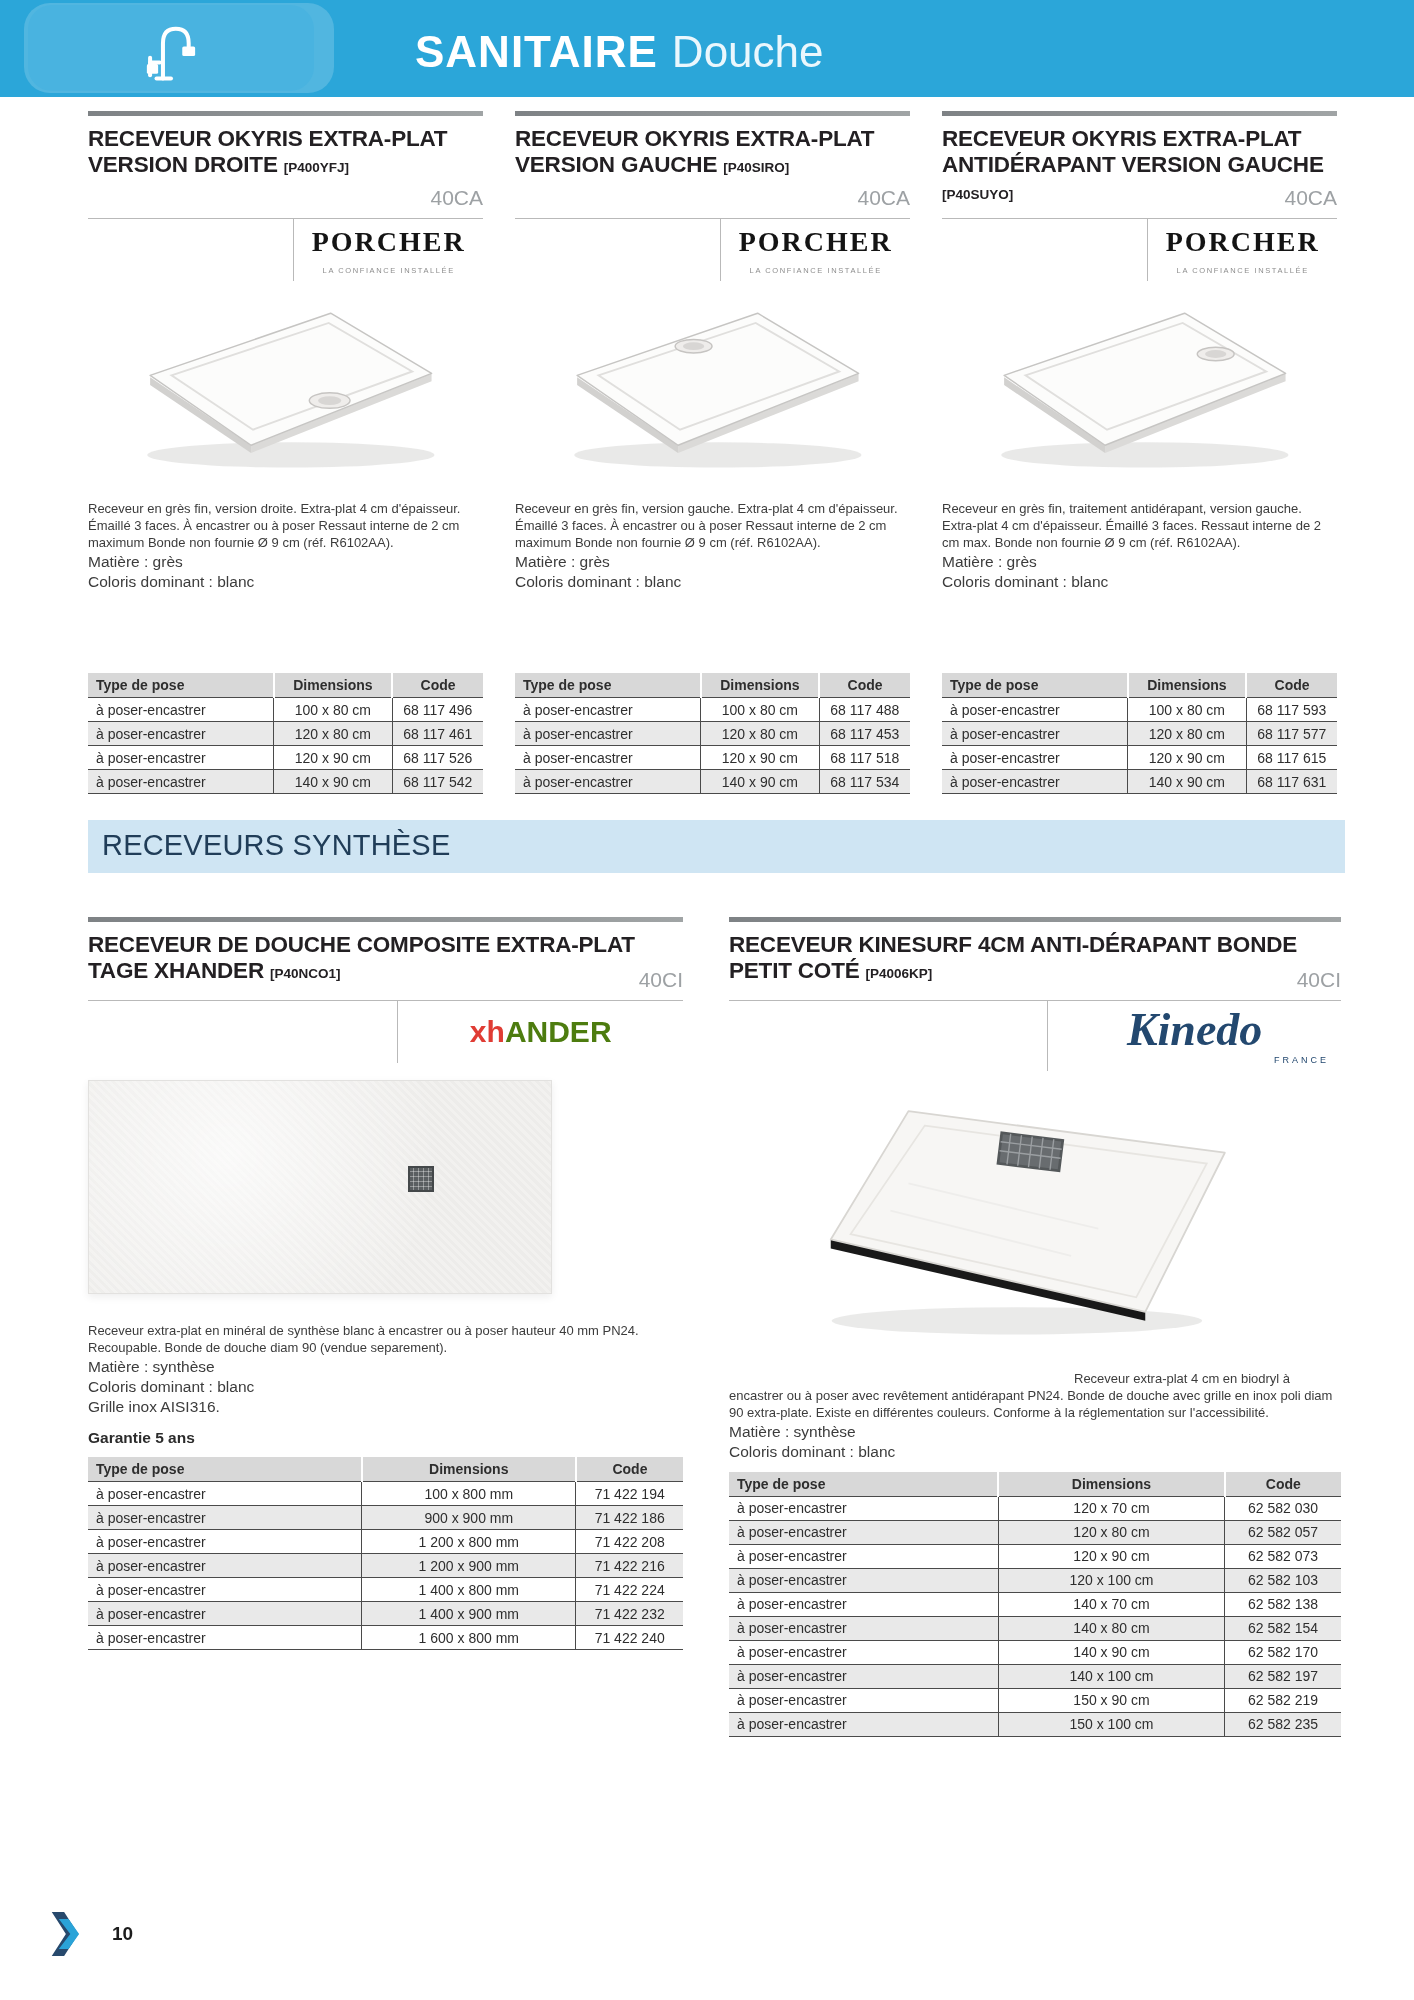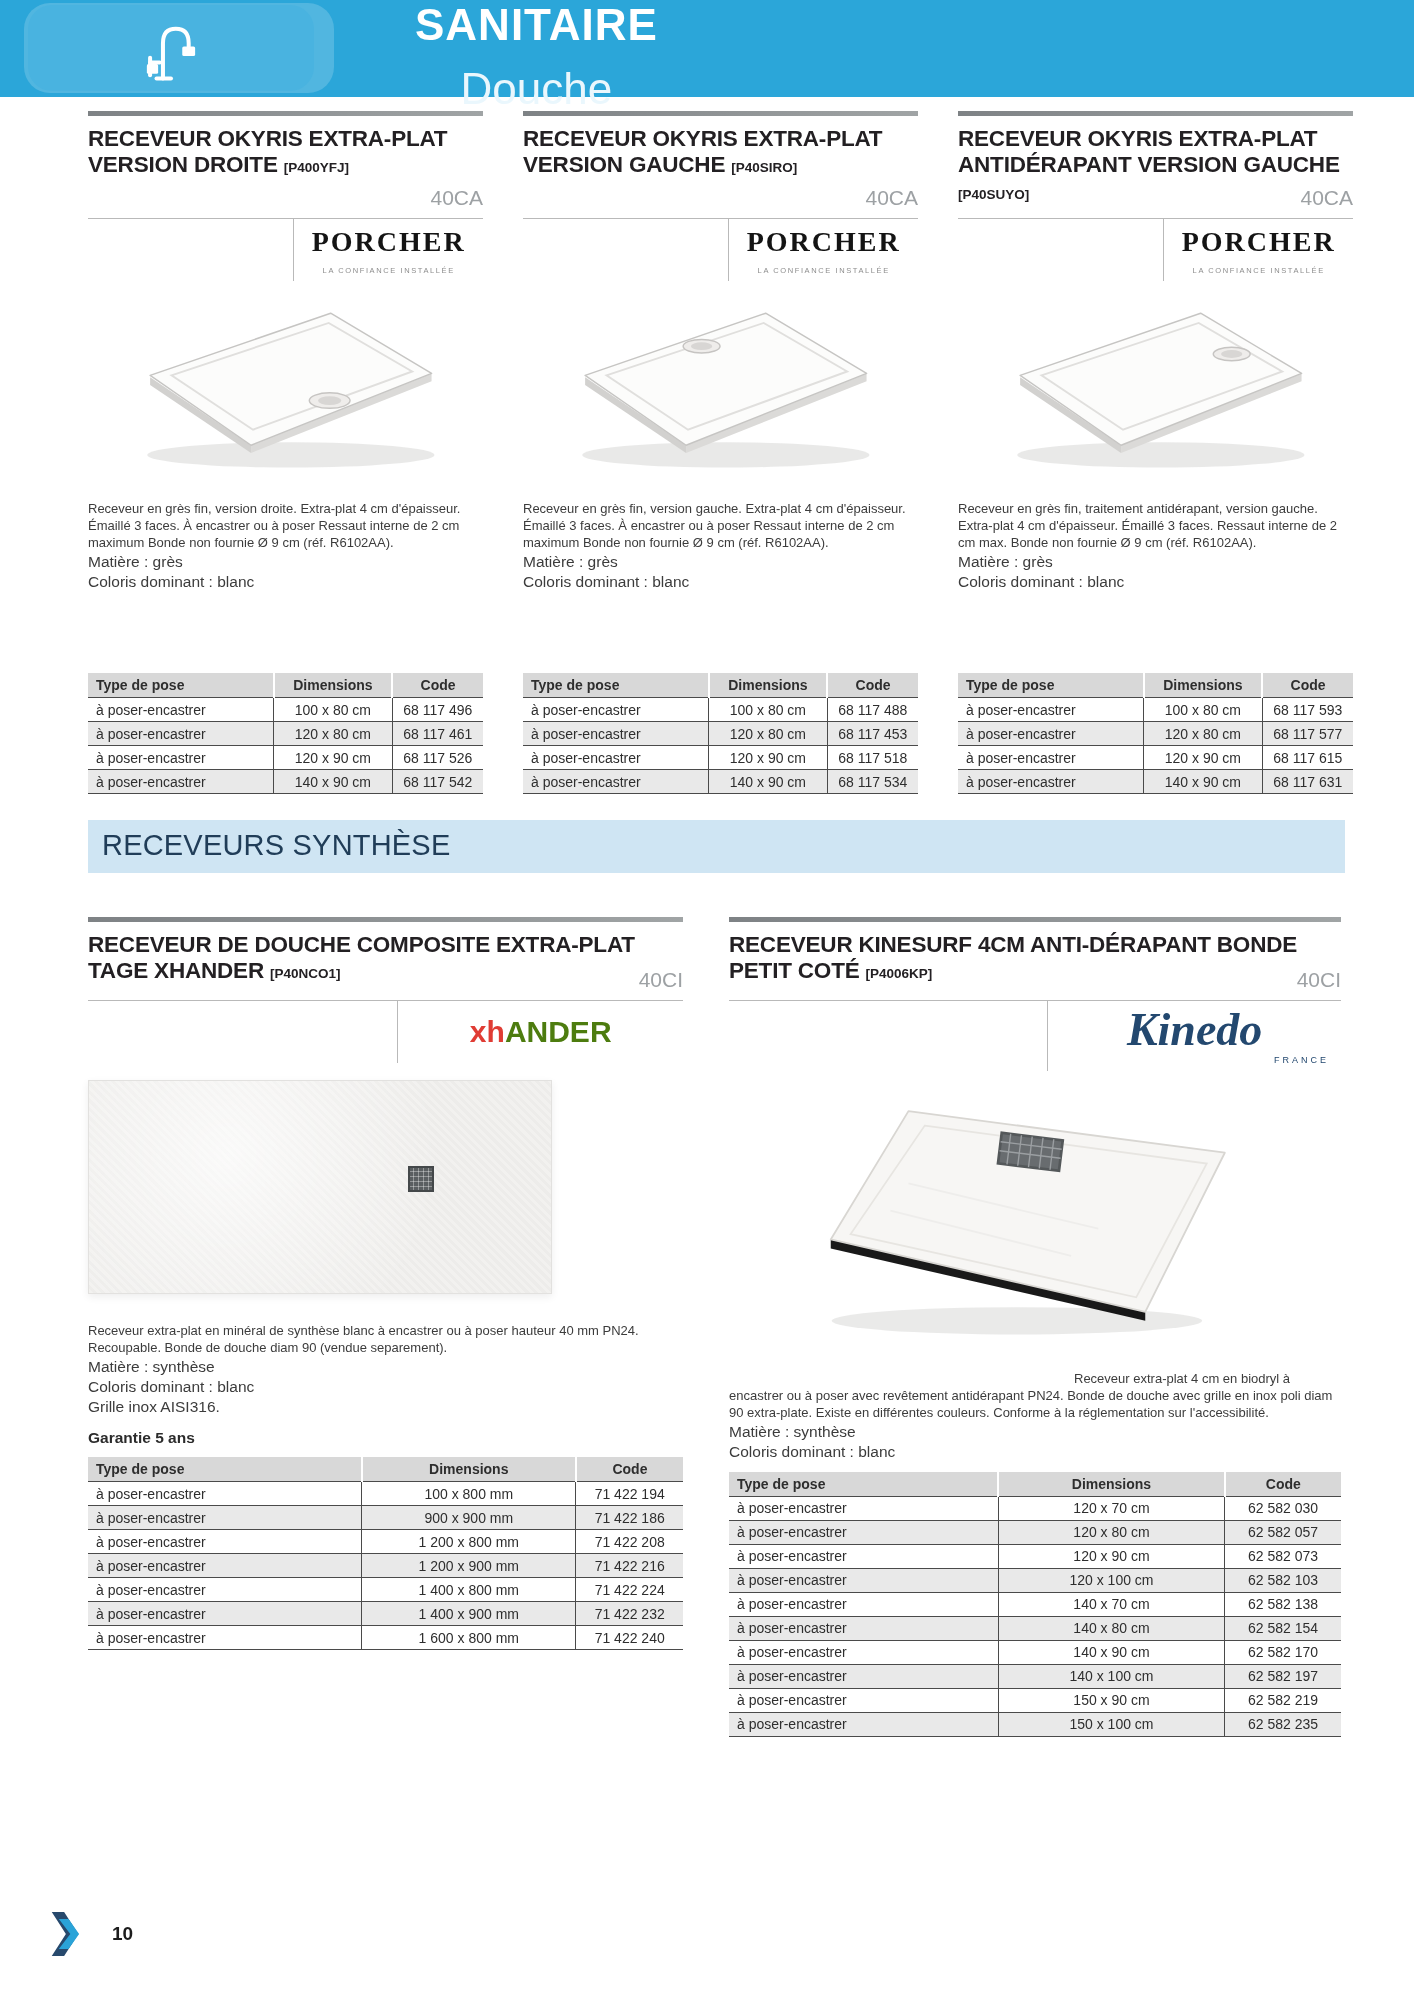--- a/index.html
+++ b/index.html
@@ -6,27 +6,27 @@
   html,body { background:#ffffff; }
   body { font-family:"Liberation Sans", "DejaVu Sans", sans-serif; color:#232323; }
   .page { position:relative; width:1414px; height:2000px; background:#fff; overflow:hidden; margin:0 auto; }
 
   
   .topbar { position:relative; height:97px; background:#2ba6d9; }
   .icon-plate2 { position:absolute; left:24px; top:3px; width:310px; height:90px;
                  background:rgba(255,255,255,.18); border-radius:26px; }
   .icon-plate { position:absolute; left:28px; top:5px; width:286px; height:86px;
                 background:#49b3e0; border-radius:24px; display:flex; align-items:center; justify-content:center; }
-  .topbar-title { position:absolute; left:415px; top:0; height:103px; display:flex; align-items:center; gap:14px;flex-direction:column; }
+  .topbar-title { position:absolute; left:415px; top:0; height:103px; display:flex; align-items:center; gap:14px; }
   .topbar-title .b { font-size:44px; font-weight:800; color:#fff; letter-spacing:1px; }
   .topbar-title .l { font-size:44px; font-weight:400; color:#eaf7fd; }
 
   
   .content { padding:14px 69px 0 88px; }
-  .row-top { display:grid; grid-template-columns:395px 395px 395px; column-gap:40px; align-items:start; }
+  .row-top { display:grid; grid-template-columns:395px 395px 395px; column-gap:32px; align-items:start; }
   .row-bottom { display:grid; grid-template-columns:595px 612px; column-gap:46px; align-items:start; margin-top:44px; }
 
   .graybar { height:5px; background:linear-gradient(90deg,#7e8285,#a0a4a5); margin-bottom:10px; }
 
   .title-block { position:relative; min-height:84px; }
   .row-bottom .title-block { min-height:60px; }
   .ptitle { font-size:22.5px; line-height:1.17; font-weight:800; letter-spacing:-0.2px; color:#232023; text-transform:uppercase; }
   .ref { font-size:13.5px; font-weight:700; letter-spacing:0; }
   .page-code { position:absolute; right:0; bottom:0; font-size:21px; color:#9da1a4; }
 

